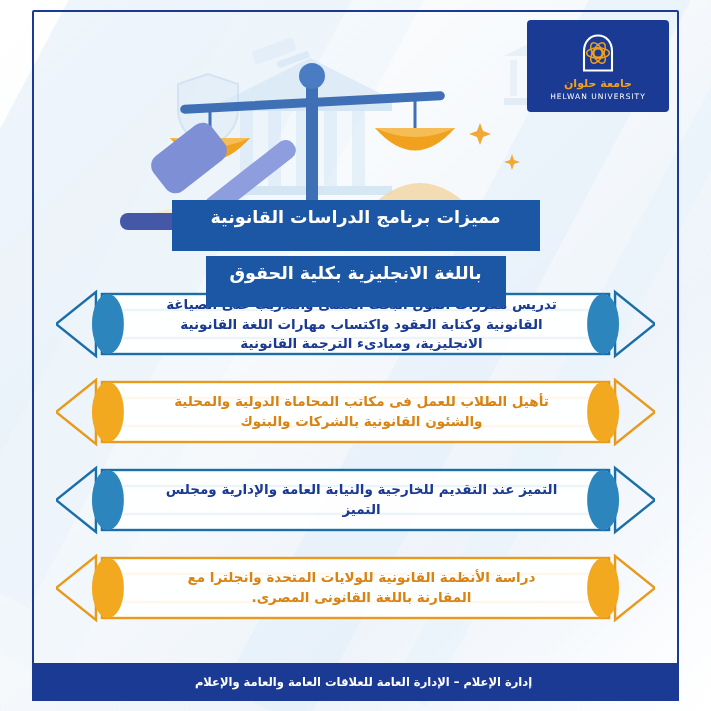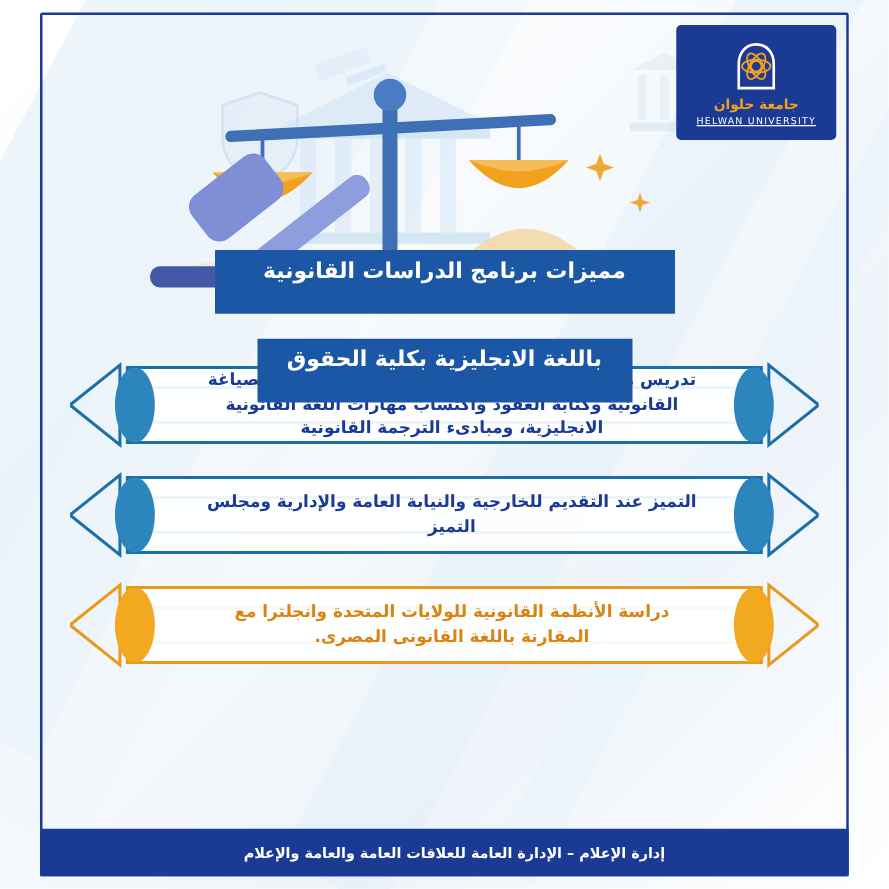--- a/index.html
+++ b/index.html
@@ -24,50 +24,50 @@
   .s4{width:160px;height:900px;left:120px;top:-200px;background:rgba(238,246,252,.55);}
 
   .frame{
     position:absolute;left:32px;top:10px;right:32px;bottom:10px;
     border:2px solid #1b3a93;
     border-radius:2px;
     box-sizing:border-box;
   }
   
   .logo{
-    position:absolute;right:42px;top:20px;width:128px;height:92px;
+    position:absolute;right:42px;top:20px;width:142px;height:92px;
     background:#1b3a93;border-radius:4px;
     display:flex;flex-direction:column;align-items:center;justify-content:center;
     gap:2px;
     z-index:8;
   }
   .logo .mark{width:42px;height:44px;}
   .logo .ar{color:#f0a11e;font-size:11px;font-weight:bold;letter-spacing:.5px;}
-  .logo .en{color:#ffffff;font-size:7.5px;letter-spacing:1px;text-decoration:underline;}
+  .logo .en{color:#ffffff;font-size:7.5px;letter-spacing:1px;}
 
   
   .hero{position:absolute;left:60px;top:18px;width:520px;height:250px;z-index:3;}
 
   
   .title-band{
     position:absolute;left:50%;transform:translateX(-50%);
     top:200px;width:368px;z-index:6;
   }
   .title-line{
     background:#1b57a5;
     color:#ffffff;
     font-size:17.5px;font-weight:bold;
     text-align:center;
     padding:7px 10px 23px;
     box-sizing:border-box;
     letter-spacing:0;
     line-height:1.2;
   }
   .title-line.l2{
-    width:300px;margin:20px auto 0;
+    width:300px;margin:5px auto 0;
   }
 
   
   .rows{position:absolute;left:56px;right:56px;top:278px;z-index:5;}
   .row{position:relative;height:92px;margin-bottom:0;}
   .row + .row{margin-top:-4px;}
 
   .arrow-svg{position:absolute;inset:0;width:100%;height:100%;}
   .row-text{
     position:absolute;
@@ -183,20 +183,30 @@
       <svg class="arrow-svg" viewBox="0 0 600 92" preserveAspectRatio="none">
         <path d="M0 46 L40 14 L40 32 L560 32 L560 14 L600 46 L560 78 L560 60 L40 60 L40 78 Z" fill="none" stroke="#1b6fa8" stroke-width="2.4"></path>
         <path d="M46 16 L554 16 L554 76 L46 76 Z" fill="#ffffff" opacity="0.92"></path>
         <rect x="46" y="16" width="508" height="60" fill="none" stroke="#1b6fa8" stroke-width="2.4"></rect>
         <ellipse cx="52" cy="46" rx="16" ry="30" fill="#2c86bd"></ellipse>
         <ellipse cx="548" cy="46" rx="16" ry="30" fill="#2c86bd"></ellipse>
       </svg>
       <div class="row-text">تدريس مقررات أصول البحث العلمى والتدريب على الصياغة القانونية وكتابة العقود واكتساب مهارات اللغة القانونية الانجليزية، ومبادىء الترجمة القانونية</div>
     </div>
 
+    <div class="row alt">
+      <svg class="arrow-svg" viewBox="0 0 600 92" preserveAspectRatio="none">
+        <path d="M0 46 L40 14 L40 32 L560 32 L560 14 L600 46 L560 78 L560 60 L40 60 L40 78 Z" fill="none" stroke="#e89a1c" stroke-width="2.4"></path>
+        <path d="M46 16 L554 16 L554 76 L46 76 Z" fill="#ffffff" opacity="0.92"></path>
+        <rect x="46" y="16" width="508" height="60" fill="none" stroke="#e89a1c" stroke-width="2.4"></rect>
+        <ellipse cx="52" cy="46" rx="16" ry="30" fill="#f2a81f"></ellipse>
+        <ellipse cx="548" cy="46" rx="16" ry="30" fill="#f2a81f"></ellipse>
+      </svg>
+      <div class="row-text">تأهيل الطلاب للعمل فى مكاتب المحاماة الدولية والمحلية والشئون القانونية بالشركات والبنوك</div>
+    </div>
 
     <div class="row">
       <svg class="arrow-svg" viewBox="0 0 600 92" preserveAspectRatio="none">
         <path d="M0 46 L40 14 L40 32 L560 32 L560 14 L600 46 L560 78 L560 60 L40 60 L40 78 Z" fill="none" stroke="#1b6fa8" stroke-width="2.4"></path>
         <path d="M46 16 L554 16 L554 76 L46 76 Z" fill="#ffffff" opacity="0.92"></path>
         <rect x="46" y="16" width="508" height="60" fill="none" stroke="#1b6fa8" stroke-width="2.4"></rect>
         <ellipse cx="52" cy="46" rx="16" ry="30" fill="#2c86bd"></ellipse>
         <ellipse cx="548" cy="46" rx="16" ry="30" fill="#2c86bd"></ellipse>
       </svg>
       <div class="row-text">التميز عند التقديم للخارجية والنيابة العامة والإدارية ومجلس التميز</div>

